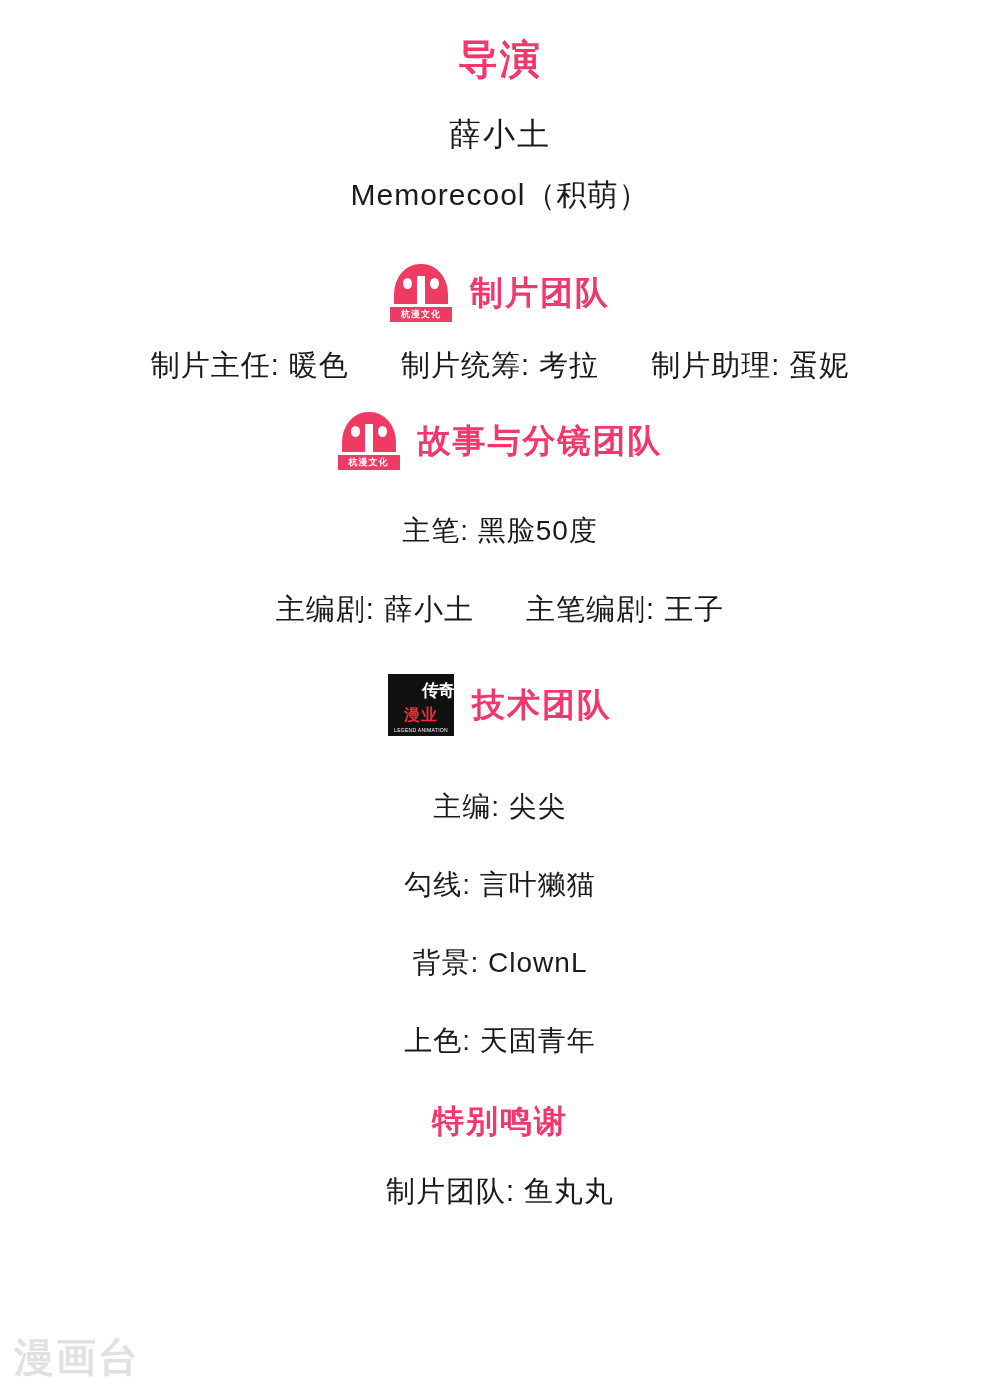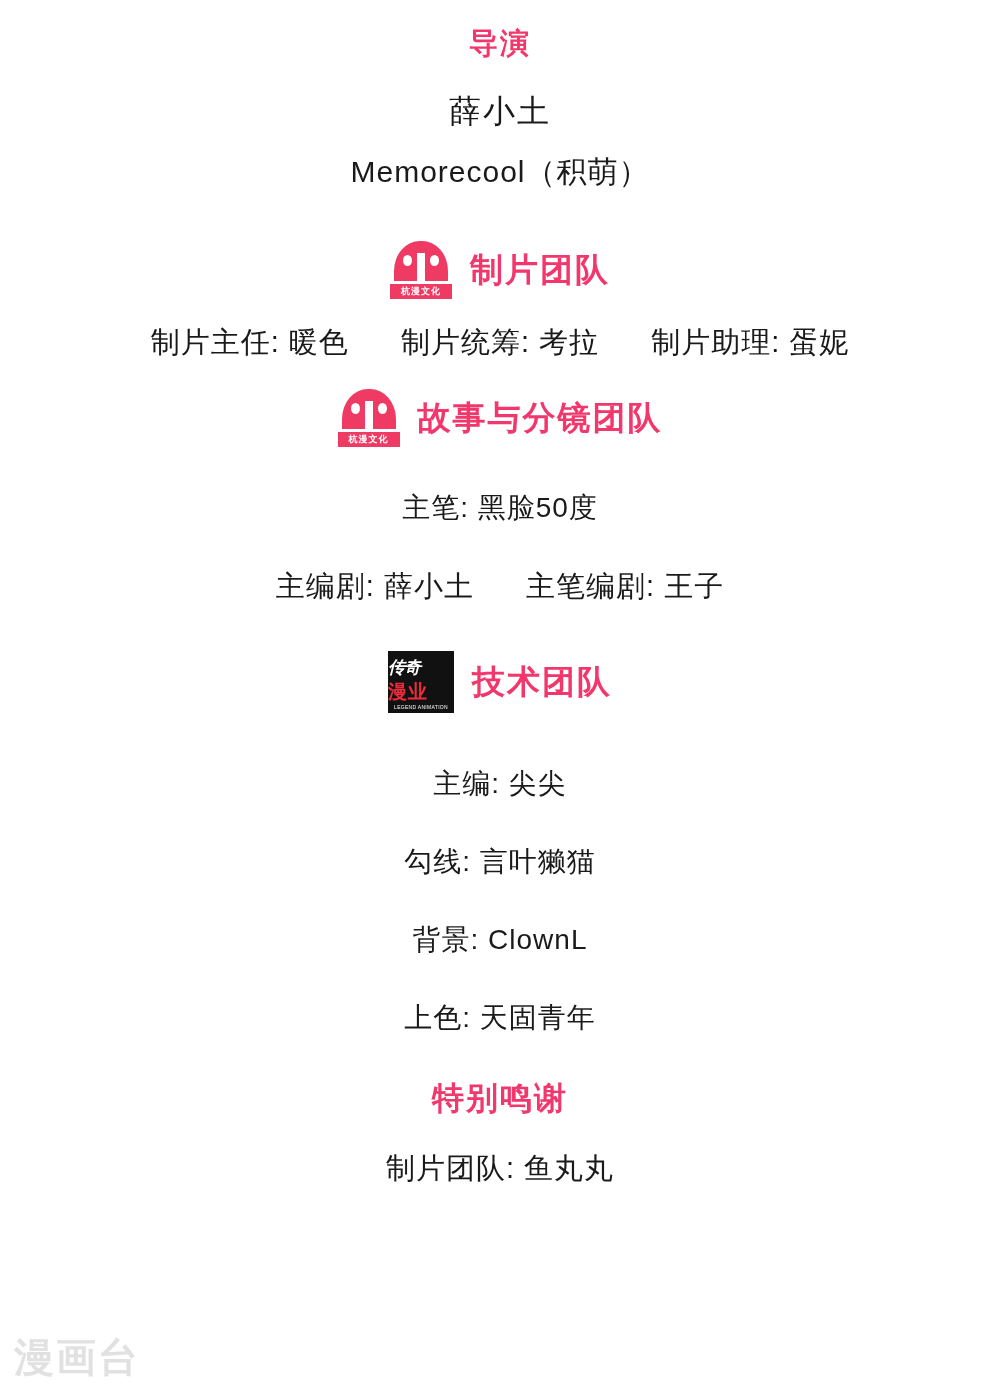--- a/index.html
+++ b/index.html
@@ -25,22 +25,22 @@
     text-align: center;
   }
 
   .section-title-pink {
     color: #f2376c;
     font-weight: bold;
     letter-spacing: 2px;
   }
 
   .director-heading {
-    font-size: 29px;
-    margin-top: 14px;
+    font-size: 40px;
+    margin-top: 22px;
     margin-bottom: 26px;
     text-align: center;
   }
 
   .director-name {
     font-size: 32px;
     margin-bottom: 18px;
     letter-spacing: 2px;
   }
 
@@ -124,35 +124,34 @@
   }
   .logo-mark-dark .lmd-top {
     position: absolute;
     left: 0;
     top: 0;
     width: 66px;
     height: 34px;
     color: #ffffff;
     font-size: 17px;
     line-height: 34px;
-    text-align: left;
+    text-align: right;
     font-weight: bold;
     letter-spacing: -1px;
-    font-style: italic;
   }
   .logo-mark-dark .lmd-mid {
     position: absolute;
     left: 0;
     top: 31px;
     width: 66px;
     height: 20px;
     color: #ee2b3a;
-    font-size: 19px;
+    font-size: 16px;
     line-height: 20px;
-    text-align: left;
+    text-align: center;
     font-weight: bold;
     letter-spacing: 1px;
   }
   .logo-mark-dark .lmd-bottom {
     position: absolute;
     left: 0;
     bottom: 1px;
     width: 66px;
     height: 9px;
     color: #ffffff;

